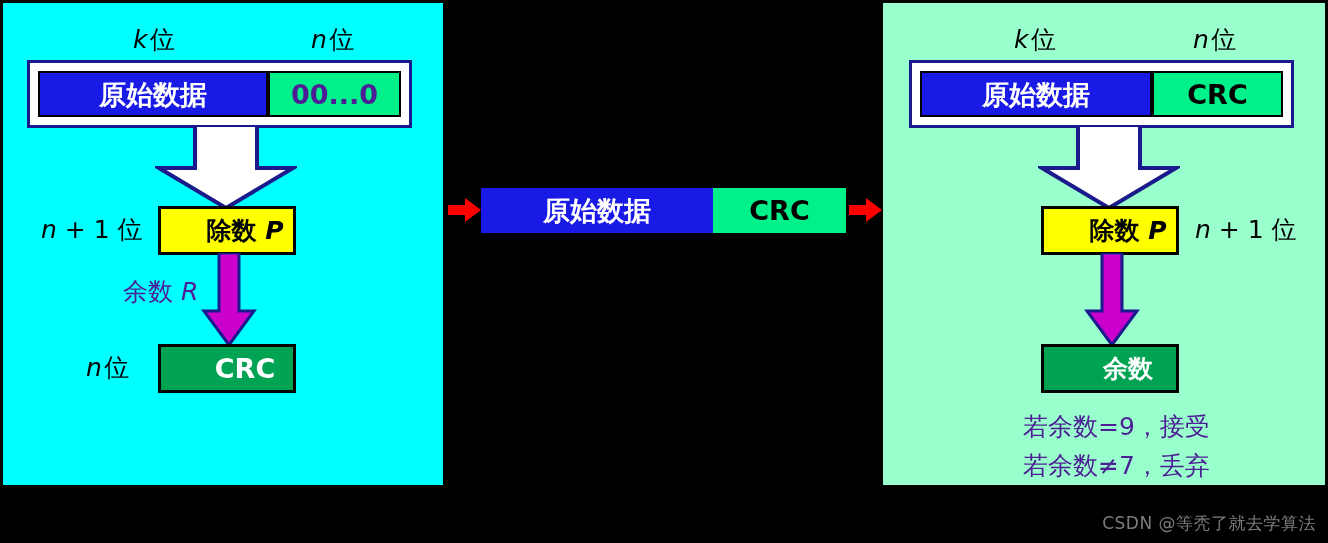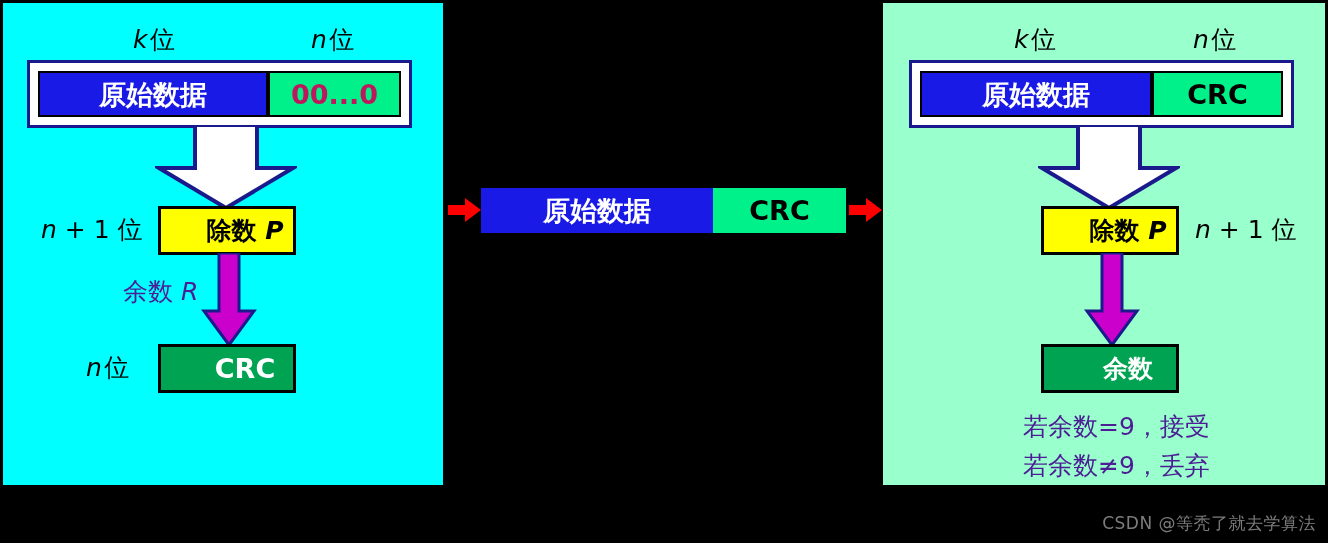--- a/index.html
+++ b/index.html
@@ -50,21 +50,21 @@
   .seg {
     position: absolute;
     box-sizing: border-box;
     display: flex;
     align-items: center;
     justify-content: center;
     font-weight: bold;
     line-height: 1;
   }
   .seg-data { background: #1A1AE6; color: #FFFFFF; border: 2px solid #000000; }
-  .seg-zero { background: #00F08A; color: #be185d; border: 2px solid #000000; }
+  .seg-zero { background: #00F08A; color: #4c1d95; border: 2px solid #000000; }
   .seg-crc  { background: #00F08A; color: #000000; border: 2px solid #000000; }
 
   
   .box {
     position: absolute;
     box-sizing: border-box;
     display: flex;
     align-items: center;
     justify-content: center;
     font-weight: bold;
@@ -208,18 +208,18 @@
 
     <div class="arrow" style="left:201px; top:250px; width:56px; height:95px;">
       <svg width="56" height="95" viewBox="0 0 56 95">
         <polygon points="18,0 38,0 38,58 53,58 28,92 3,58 18,58" fill="#CC00CC" stroke="#1A1A8C" stroke-width="3"></polygon>
       </svg>
     </div>
 
     <div class="box box-green" style="left:158px; top:341px; width:138px; height:49px; font-size:25px;">余数</div>
 
     <div class="lbl lbl-blue" style="left:140px; top:411px; font-size:25px;">若余数=9，接受</div>
-    <div class="lbl lbl-blue" style="left:140px; top:450px; font-size:25px;">若余数≠9，丢弃</div>
+    <div class="lbl lbl-blue" style="left:140px; top:450px; font-size:25px;">若余数≠7，丢弃</div>
   </div>
 
   <div id="watermark">CSDN @等秃了就去学算法</div>
 
 </div>
 
 </body></html>

